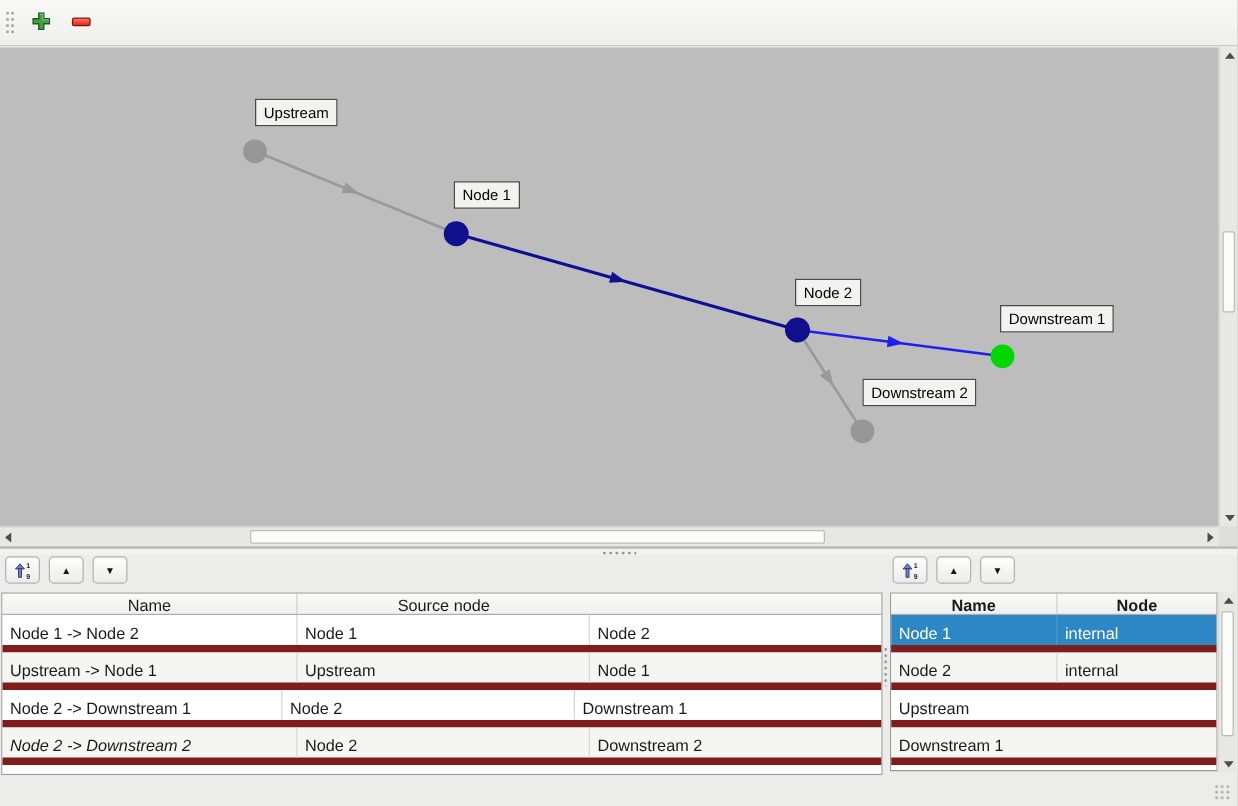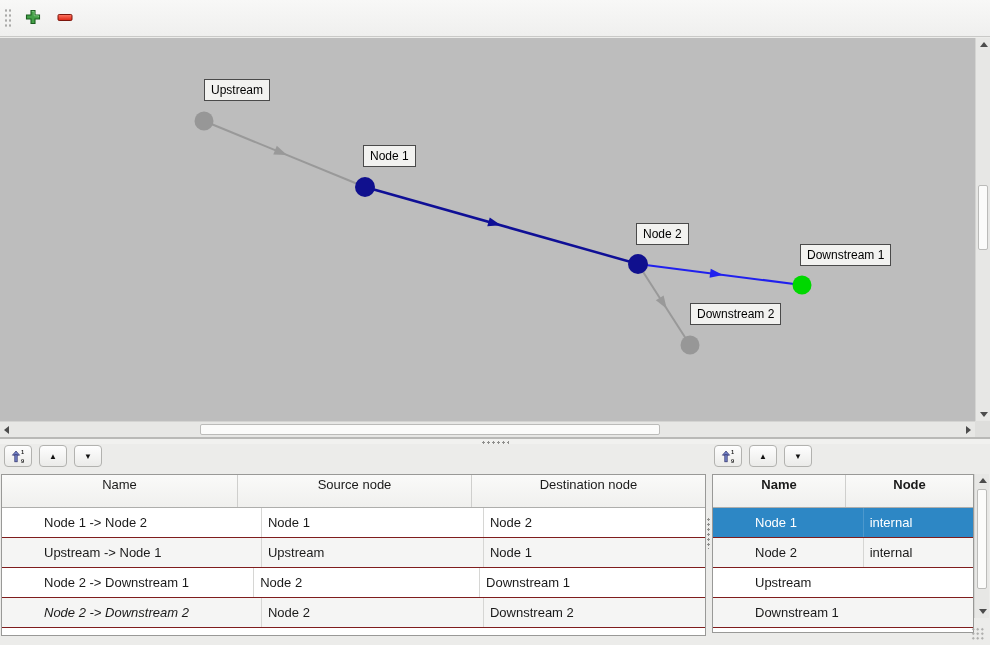--- a/index.html
+++ b/index.html
@@ -53,27 +53,27 @@
   .bottom-panel { position:absolute; left:0; top:444px; width:990px; height:201px; background:#ececea; }
   .list-toolbar { position:absolute; top:1px; height:23px; display:flex; gap:7px; }
   .lt-left { left:4px; } .lt-right { left:714px; }
   .sq-btn { width:28px; height:22px; border:1px solid #b2b2af; border-radius:4px;
     background:linear-gradient(#fefefe,#ebebe9); display:flex; align-items:center;
     justify-content:center; cursor:pointer; font-size:8px; color:#111; padding:0; }
 
   
   .tbl { position:absolute; top:30px; background:#fff; border:1px solid #99999 7;
     border:1px solid #999997; }
-  .t-head { display:flex; height:33px; background:linear-gradient(#fafaf9,#f0f0ee);
+  .t-head { display:flex; height:17px; background:linear-gradient(#fafaf9,#f0f0ee);
     border-bottom:1px solid #aeaeac; }
   .t-hcell { font-size:13px; line-height:19px; text-align:center;
     border-right:1px solid #cfcfcd; overflow:hidden; white-space:nowrap; }
   .t-hcell:last-child { border-right:none; }
   .t-head.bold .t-hcell { font-weight:bold; }
-  .t-row { display:flex; height:30px; border-bottom:1px solid #7f1d1d; background:#fff;padding-left:36px; }
+  .t-row { display:flex; height:30px; border-bottom:6px solid #7f1d1d; background:#fff; }
   .t-row.alt { background:#f5f5f4; }
   .t-row.selected { background:#2d87c5; color:#fff; }
   .t-cell { font-size:13px; line-height:29px; padding-left:6px;
     border-right:1px solid #d6d6d4; overflow:hidden; white-space:nowrap; }
   .t-cell:last-child { border-right:none; }
   .t-row.selected .t-cell { border-right-color:rgba(255,255,255,0.15); }
   .t-fill { background:#fff; }
   #edge-table { left:1px; width:705px; }
   #node-table { left:712px; width:262px; }
   #edge-table .t-fill { height:7px; }
@@ -196,21 +196,20 @@
       </button>
     <button class="sq-btn">
         <span>▼</span>
       </button>
   </div>
 
   <div class="tbl" id="edge-table">
       <div class="t-head">
         <div class="t-hcell" style="width: 236px;">Name</div>
         <div class="t-hcell" style="width: 234px;">Source node</div>
-        <div class="t-hcell" style="width: 233px;">Destination node</div>
       </div>
       <div class="t-row">
         <div class="t-cell" style="width: 236px;">Node 1 -&gt; Node 2</div>
         <div class="t-cell" style="width: 234px;">Node 1</div>
         <div class="t-cell" style="width: 233px;">Node 2</div>
       </div>
       <div class="t-row alt">
         <div class="t-cell" style="width: 236px;">Upstream -&gt; Node 1</div>
         <div class="t-cell" style="width: 234px;">Upstream</div>
         <div class="t-cell" style="width: 233px;">Node 1</div>

